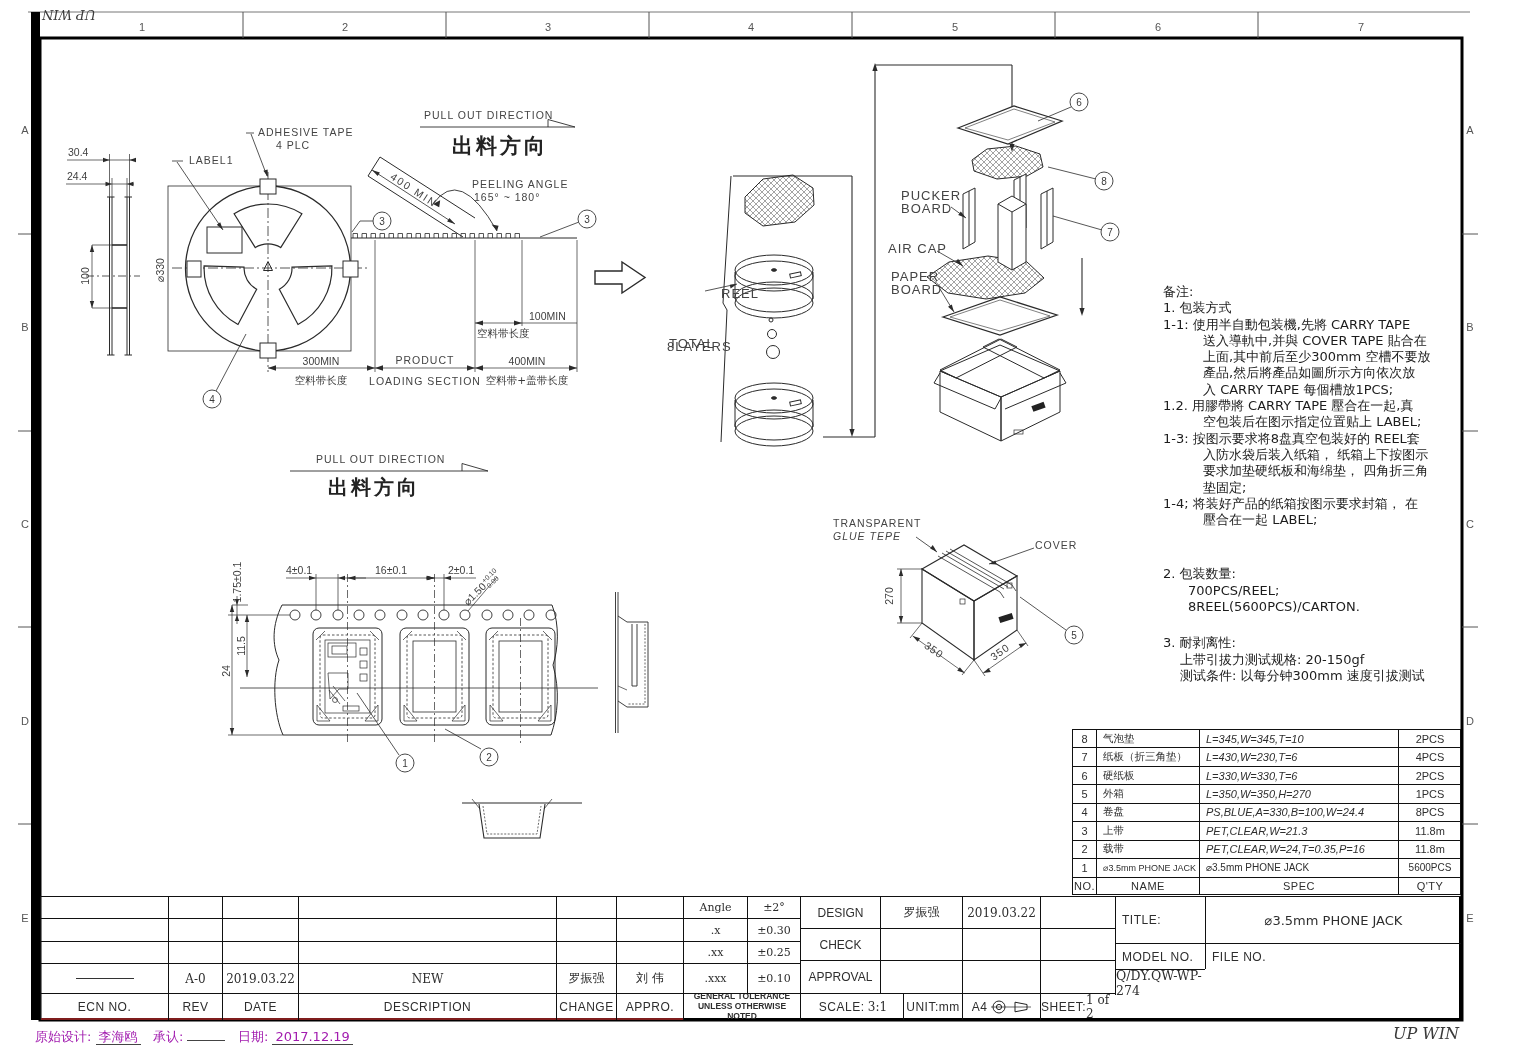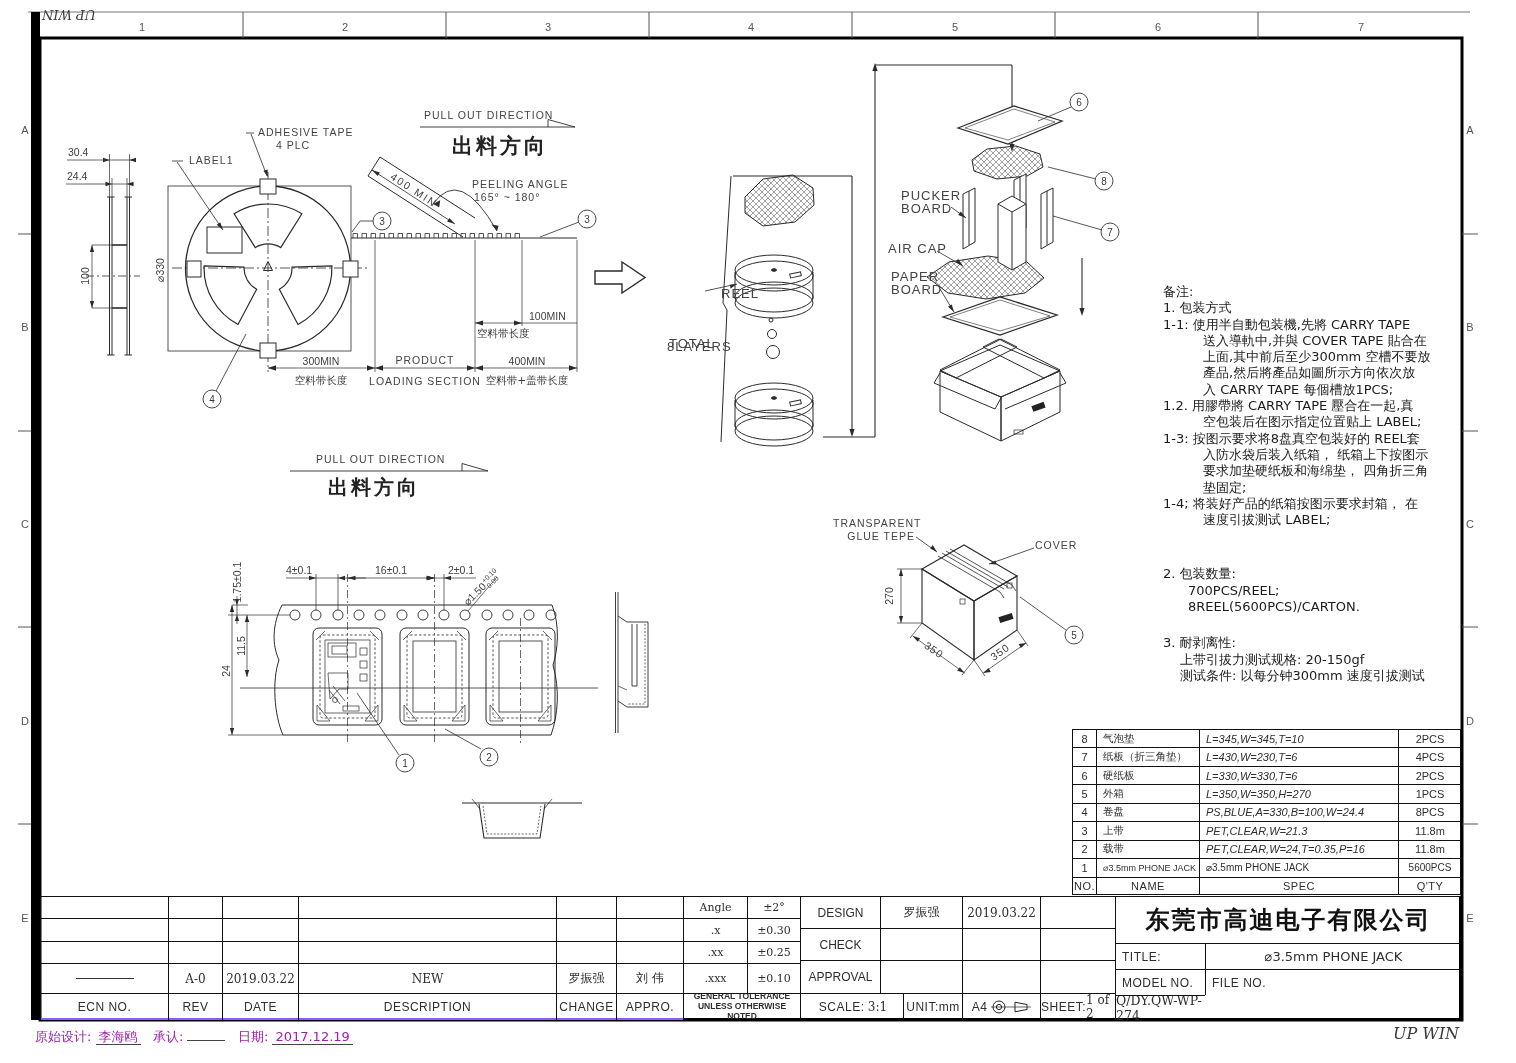--- a/index.html
+++ b/index.html
@@ -29,21 +29,21 @@
         display:flex;align-items:center;justify-content:center;overflow:hidden;}
   .cell.left{justify-content:flex-start;padding-left:6px;}
   #parts{left:1072px;top:729px;width:389px;height:166px;border-right:1.5px solid #111;
          border-bottom:1.5px solid #111;display:grid;
          grid-template-columns:24px 103px 199px 63px;grid-auto-rows:18.45px;font-size:11px;}
   #parts .cell{border-color:#111;}
   .spec{font-style:italic;font-size:11px;}
   .pname{font-size:10.5px;font-family:"DejaVu Sans",sans-serif;}
   #ecn{left:40px;top:896px;width:643px;height:124px;display:grid;
        grid-template-columns:128px 54px 76px 258px 60px 67px;
-       grid-template-rows:22px 23px 22px 30px 27px;font-size:12px;border-bottom:2px solid #8b5cf6;}
+       grid-template-rows:22px 23px 22px 30px 27px;font-size:12px;border-bottom:2px solid #7f1d1d;}
   #tol{left:683px;top:896px;width:117px;height:124px;display:grid;
        grid-template-columns:64px 53px;grid-template-rows:22px 23px 22px 30px 27px;
        font-size:11px;border-bottom:2px solid #000;}
   #design{left:800px;top:896px;width:315px;height:124px;display:grid;
        grid-template-columns:80px 82px 78px 75px;grid-template-rows:32px 32px 33px 27px;
        font-size:12px;border-bottom:2px solid #000;}
   #company{left:1115px;top:896px;width:346px;height:124px;display:grid;
        grid-template-columns:90px 256px;grid-template-rows:47px 26px 26px 25px;
        font-size:12px;border-bottom:2px solid #000;border-right:2px solid #000;}
   .hdr{font-weight:normal;letter-spacing:.5px;}
@@ -512,21 +512,21 @@
 <div class="t cad s11" style="left:901px;top:189px;">PUCKER</div>
 <div class="t cad s11" style="left:901px;top:202px;">BOARD</div>
 <div class="t cad s11" style="left:888px;top:242px;">AIR CAP</div>
 <div class="t cad s11" style="left:891px;top:270px;">PAPER</div>
 <div class="t cad s11" style="left:891px;top:283px;">BOARD</div>
 <div class="callout" style="left:1079px;top:102px;">6</div>
 <div class="callout" style="left:1104px;top:181px;">8</div>
 <div class="callout" style="left:1110px;top:232px;">7</div>
 
 <div class="t cad s10" style="left:833px;top:518px;width:82px;text-align:right;">TRANSPARENT</div>
-<div class="t cad s10" style="left:833px;top:531px;width:82px;text-align:right;">GLUE TEPE</div>
+<div class="t cad s10" style="left:833px;top:531px;width:82px;font-style:italic;">GLUE TEPE</div>
 <div class="t cad s10" style="left:1035px;top:540px;">COVER</div>
 <div class="t dim s10 pin" style="left:889px;top:596px;transform:translate(-50%,-50%) rotate(-90deg);">270</div>
 <div class="t dim s10 pin" style="left:934px;top:650px;transform:translate(-50%,-50%) rotate(35deg);letter-spacing:1px;">350</div>
 <div class="t dim s10 pin" style="left:1000px;top:652px;transform:translate(-50%,-50%) rotate(-35deg);letter-spacing:1px;">350</div>
 <div class="callout" style="left:1074px;top:635px;">5</div>
 
 <div id="notes">
   <div>备注:</div>
   <div>1. 包装方式</div>
   <div>1-1: 使用半自動包装機,先將 CARRY TAPE</div>
@@ -534,21 +534,21 @@
   <div class="i1">上面,其中前后至少300mm 空槽不要放</div>
   <div class="i1">產品,然后將產品如圖所示方向依次放</div>
   <div class="i1">入 CARRY TAPE 每個槽放1PCS;</div>
   <div>1.2. 用膠帶將 CARRY TAPE 壓合在一起,真</div>
   <div class="i1">空包装后在图示指定位置贴上 LABEL;</div>
   <div>1-3: 按图示要求将8盘真空包装好的 REEL套</div>
   <div class="i1">入防水袋后装入纸箱， 纸箱上下按图示</div>
   <div class="i1">要求加垫硬纸板和海绵垫， 四角折三角</div>
   <div class="i1">垫固定;</div>
   <div>1-4; 将装好产品的纸箱按图示要求封箱， 在</div>
-  <div class="i1">速度引拔测试 LABEL;</div>
+  <div class="i1">壓合在一起 LABEL;</div>
   <div class="gap-big">2. 包装数量:</div>
   <div class="i2">700PCS/REEL;</div>
   <div class="i2">8REEL(5600PCS)/CARTON.</div>
   <div class="gap-mid">3. 耐剥离性:</div>
   <div class="i3">上带引拔力测试规格: 20-150gf</div>
   <div class="i3">测试条件: 以每分钟300mm 速度引拔测试</div>
 </div>
 
 <div id="parts" class="abs">
   <div class="cell">8</div>
@@ -667,23 +667,20 @@
       </g>
     </svg>
   </div>
   <div class="cell">
     <span class="hdr">SHEET:</span>
         <span class="tolval">1 of 2</span>
   </div>
 </div>
 
 <div id="company" class="abs">
-  <div class="cell" style="grid-column:1 / span 2;">
-    <span class="company-name">东莞市高迪电子有限公司</span>
-  </div>
   <div class="cell left hdr">TITLE:</div>
   <div class="cell cjk" style="font-size:13px;">⌀3.5mm PHONE JACK</div>
   <div class="cell left hdr">MODEL NO.</div>
   <div class="cell left hdr">FILE NO.</div>
   <div class="cell tolval" style="font-size:12.5px;">Q/DY.QW-WP-274</div>
 </div>
 
 <div class="t cjk s13" style="left:35px;top:1029px;color:#a21caf;">
   <span>原始设计:</span>
   <span class="u">李海鸥</span>&nbsp;&nbsp;

